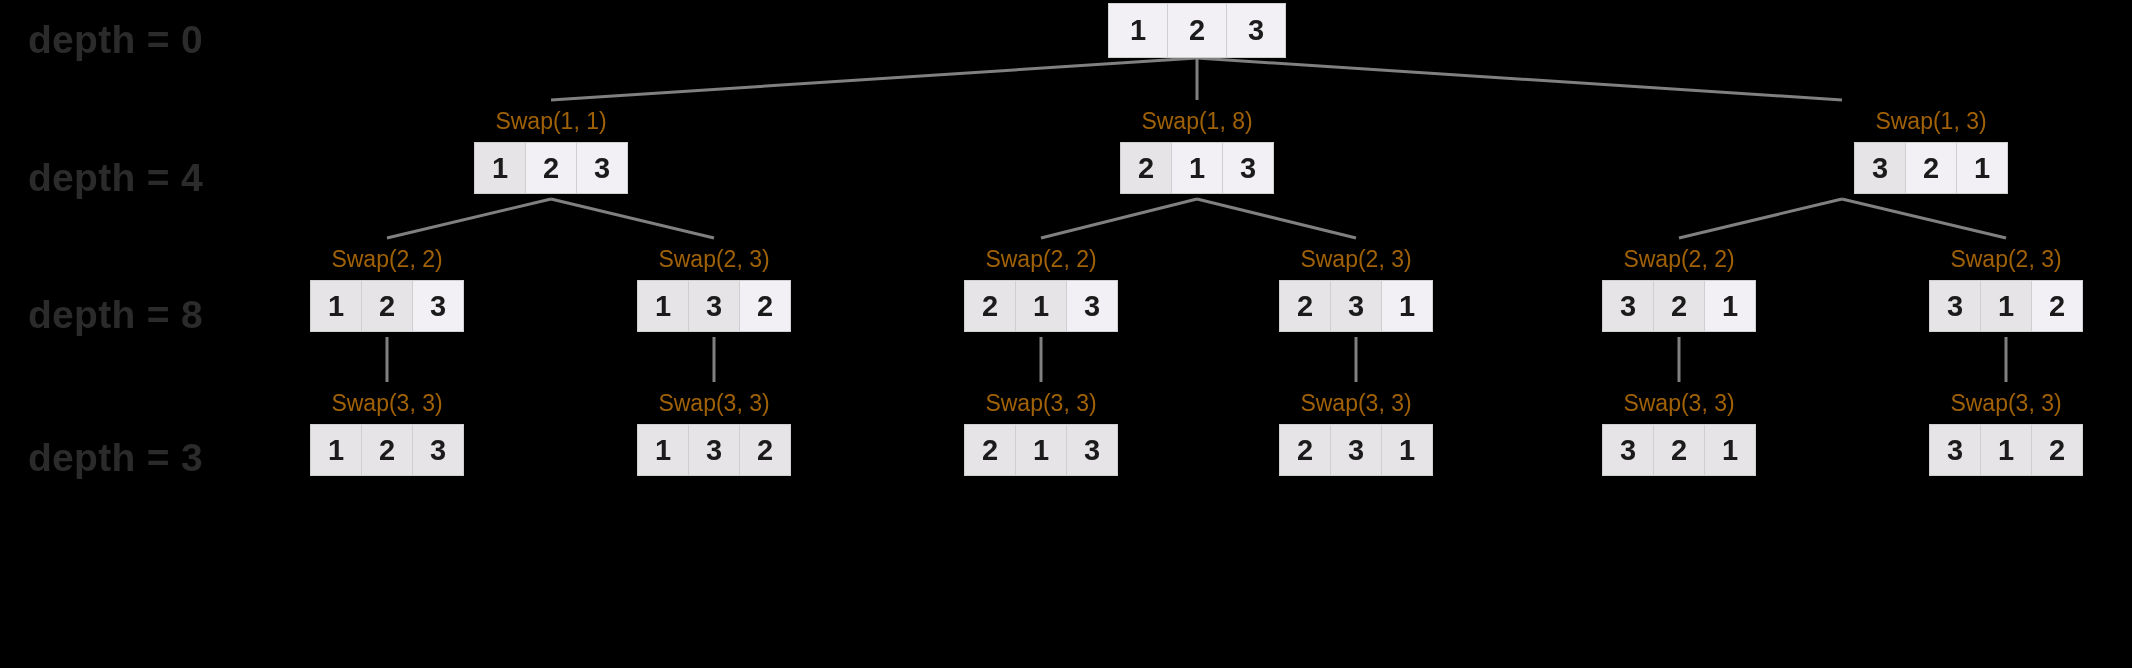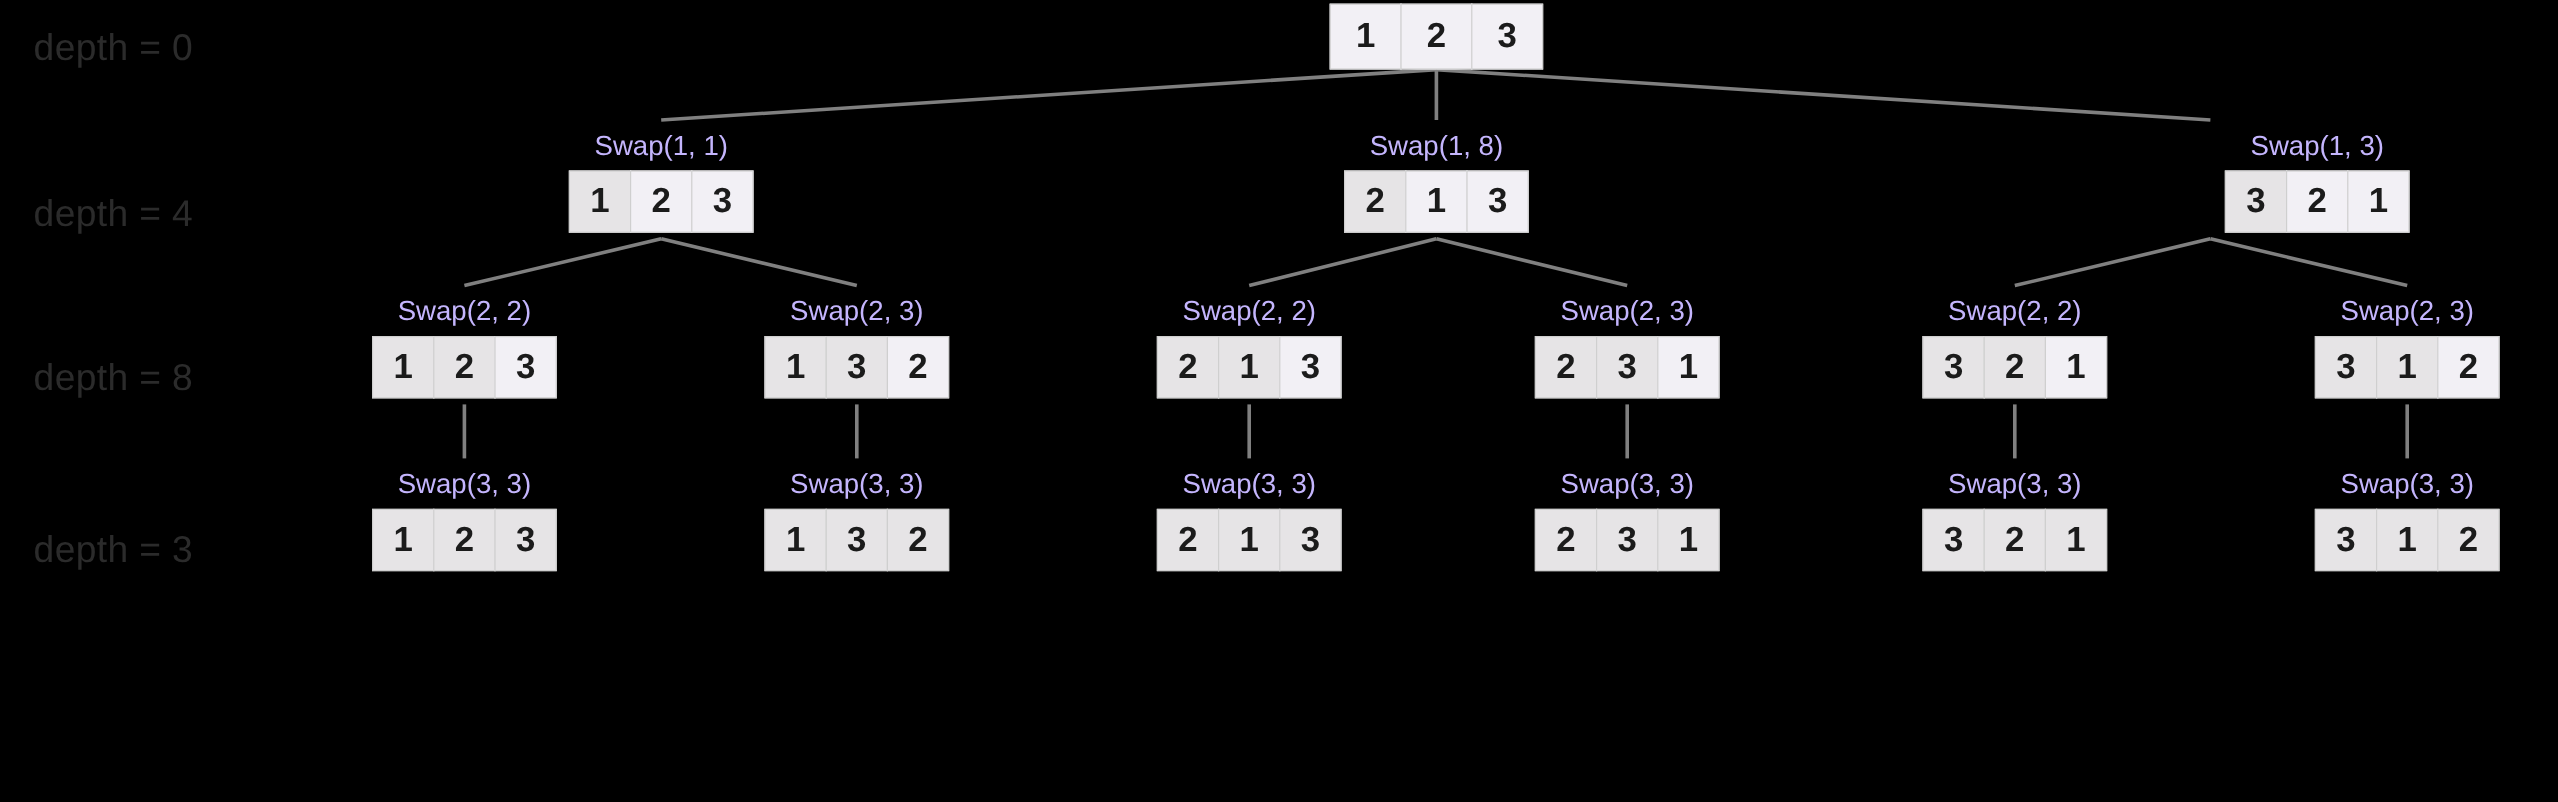--- a/index.html
+++ b/index.html
@@ -25,34 +25,34 @@
   }
   #node-layer {
     position: absolute;
     left: 0; top: 0;
     width: 2132px;
     height: 668px;
   }
   .depth-label {
     position: absolute;
     color: #2b2b2b;
-    font-size: 31px;
-    font-weight: normal;
+    font-size: 39px;
+    font-weight: bold;
     letter-spacing: 0.3px;
     white-space: nowrap;
     transform: translateY(-50%);
     text-align: center;
   }
   .node {
     position: absolute;
     transform: translateX(-50%);
     white-space: nowrap;
   }
   .swap-label {
-    color: #c4b5fd;
+    color: #a16207;
     font-size: 23px;
     font-weight: normal;
     text-align: center;
     line-height: 1;
     margin-bottom: 9px;
     white-space: nowrap;
   }
   .cells {
     display: flex;
     flex-direction: row;

